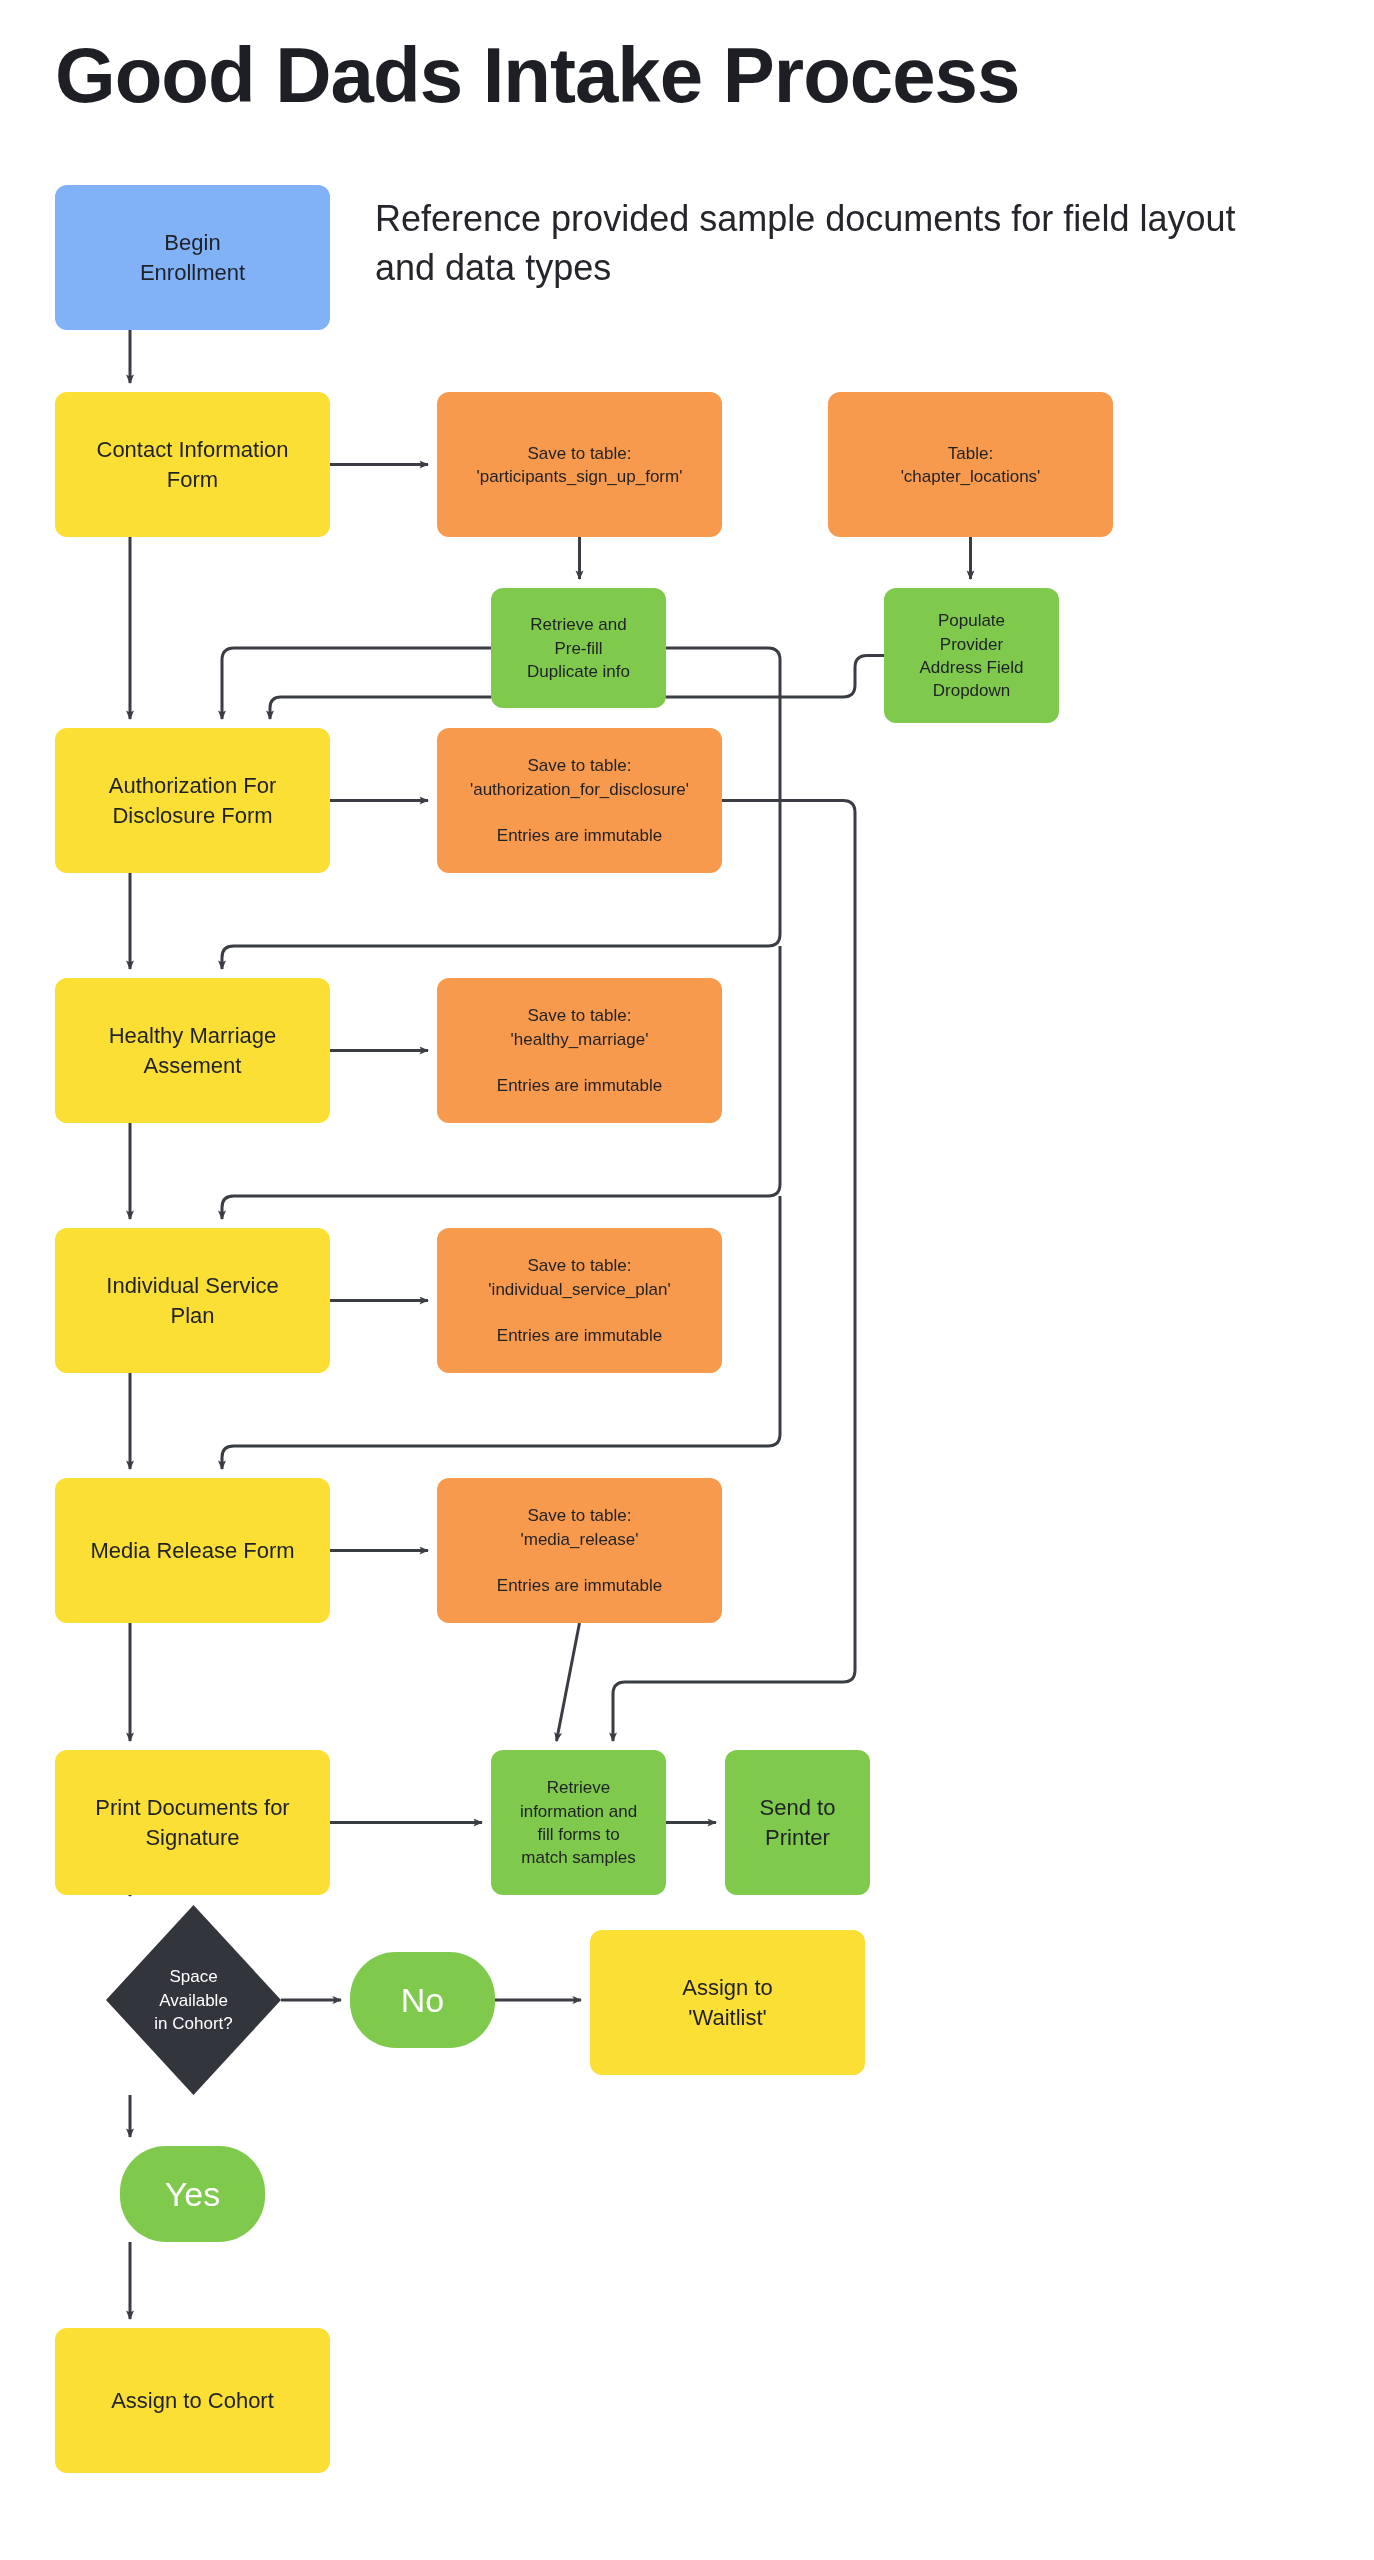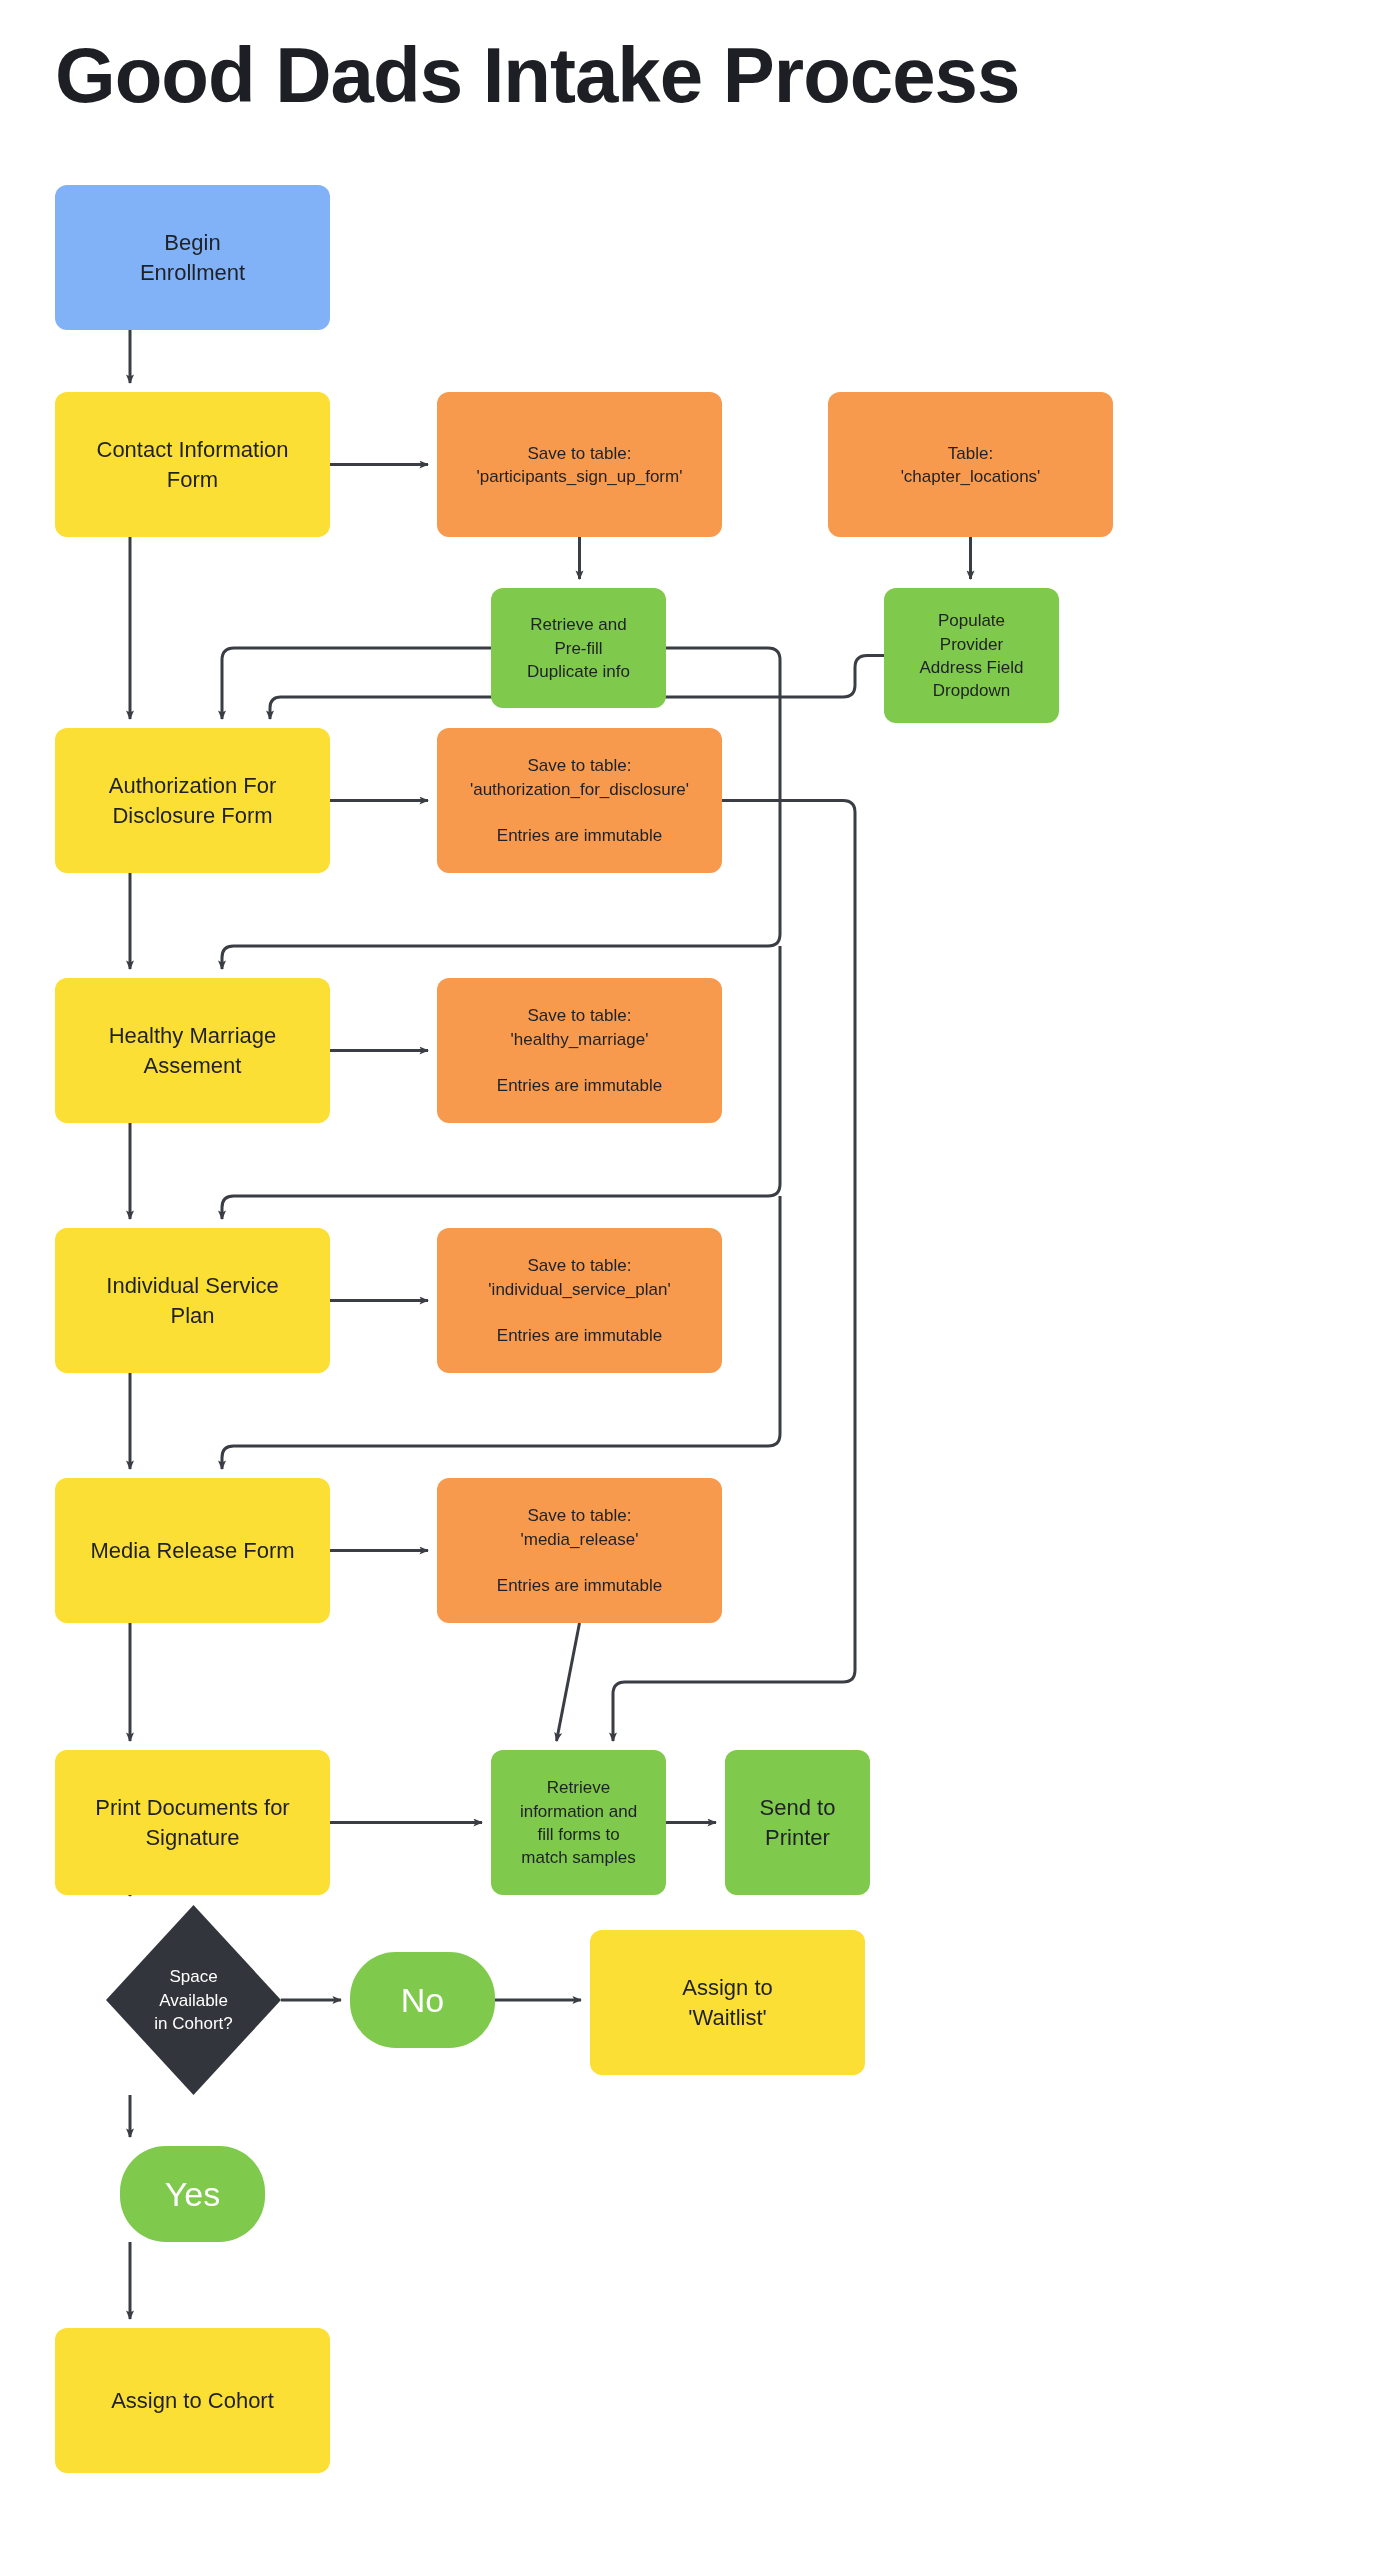--- a/index.html
+++ b/index.html
@@ -28,20 +28,21 @@
   }
   .nlabel.light{fill:#ffffff;}
   .edge{fill:none;stroke:#3a3d44;stroke-width:3;stroke-linecap:butt;stroke-linejoin:round;}
 </style>
 </head>
 <body>
 
 <div id="stage">
 
   <div id="title">Good Dads Intake Process</div>
+  <div id="subtitle">Reference provided sample documents for field layout and data types</div>
 
   <svg id="flow" viewBox="0 0 1374 2560">
     <defs>
       <marker id="arw" markerWidth="11" markerHeight="11" refX="8.6" refY="4" orient="auto" markerUnits="userSpaceOnUse">
         <path d="M0,0 L9.5,4 L0,8 L2.2,4 Z" fill="#3a3d44"></path>
       </marker>
     </defs>
     <g id="edge-layer">
         <path d="M130,330 L130,383" class="edge" stroke="#3a3d44" marker-end="url(#arw)"></path>
         <path d="M130,537 L130,719" class="edge" stroke="#3a3d44" marker-end="url(#arw)"></path>

